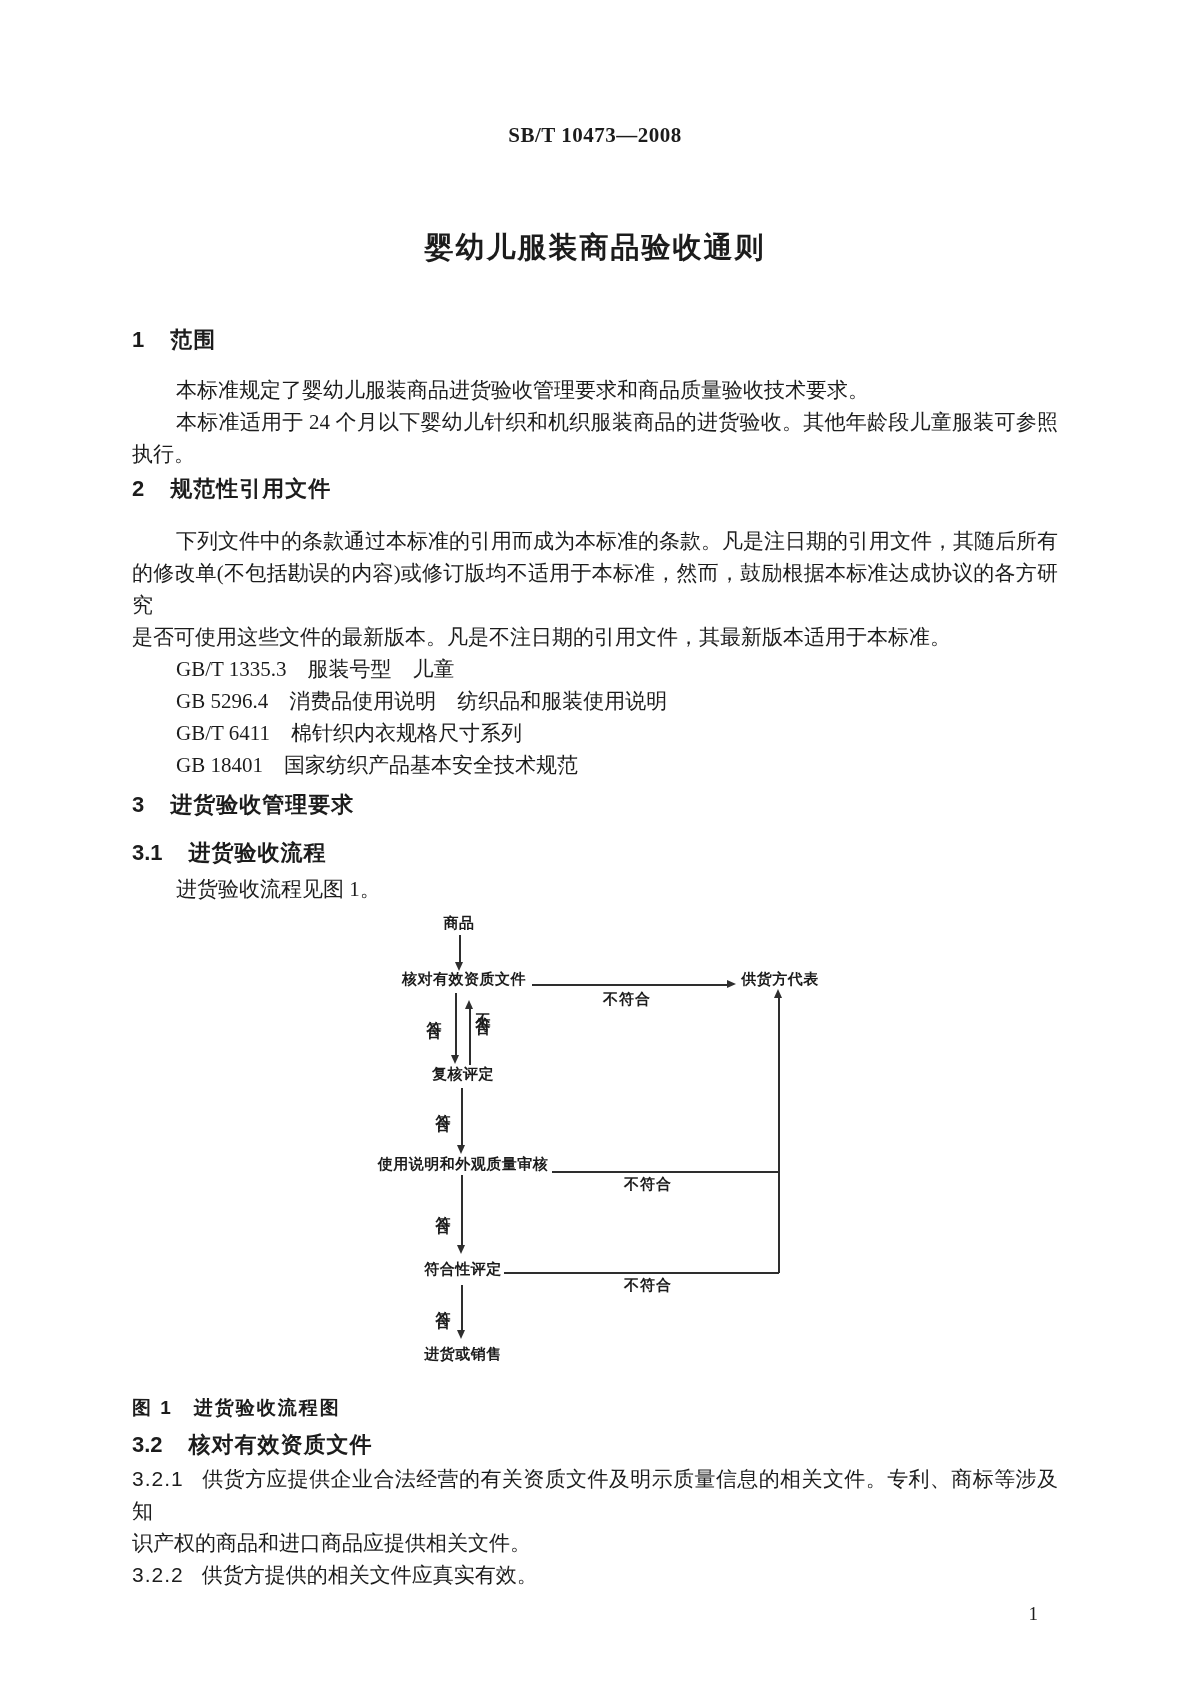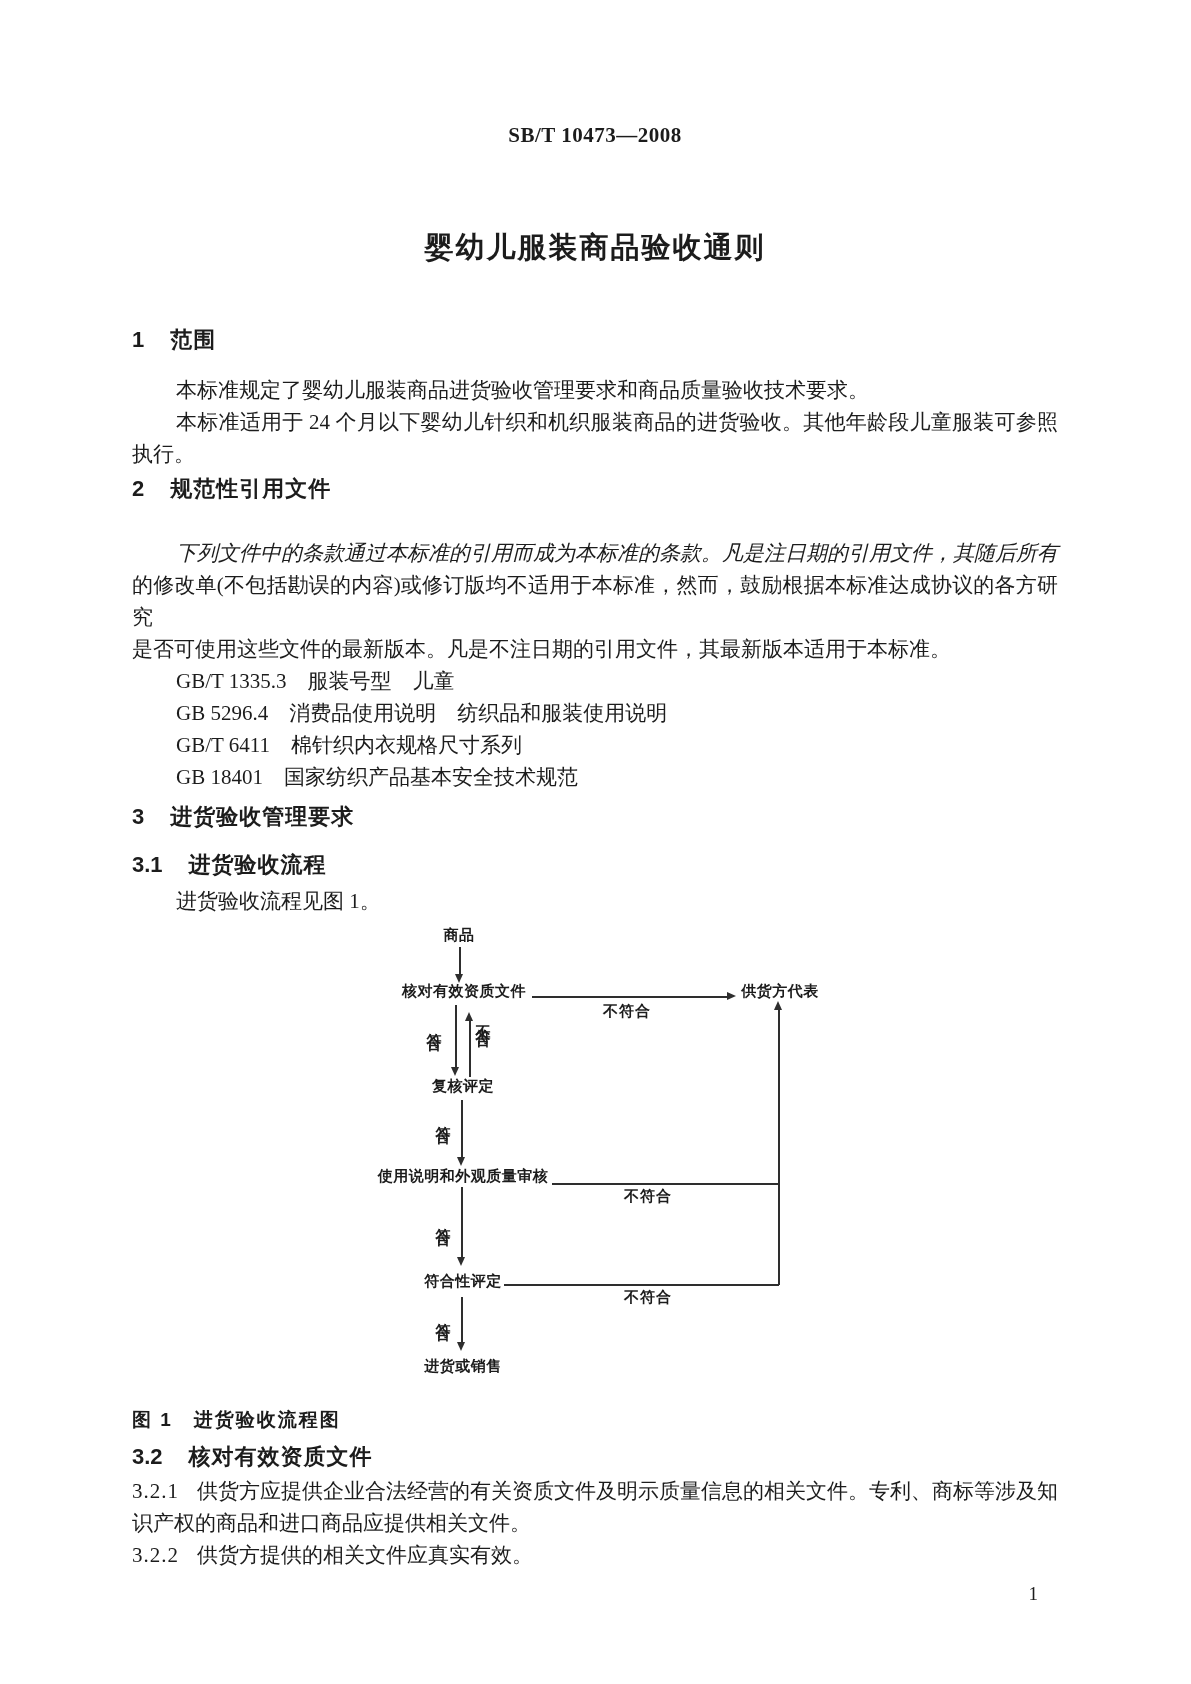--- a/index.html
+++ b/index.html
@@ -54,27 +54,27 @@
     font-size:21px;line-height:32px;
     white-space:nowrap;
   }
   .ind{padding-left:44px;}
   .fill{
     white-space:normal;
     text-align:justify;
     text-align-last:justify;
   }
   .p-num{
-    font-family:Liberation Serif, serif;
+    font-family:Liberation Sans, sans-serif;
     margin-right:18px;
     letter-spacing:1px;
     margin-top:8px;
   }
   .p-gap1{margin-top:22px;}
-  .p-gap2{margin-top:36px;font-style:italic;}
+  .p-gap2{margin-top:24px;}
   .p-gap3{margin-top:8px;}
   .p-gap4{margin-top:6px;}
   
   .fc{position:relative;height:528px;}
   .fc-node{
     position:absolute;transform:translateX(-50%);
     font-family:var(--sans);font-weight:bold;
     font-size:15px;line-height:16px;
     letter-spacing:.5px;white-space:nowrap;
   }

